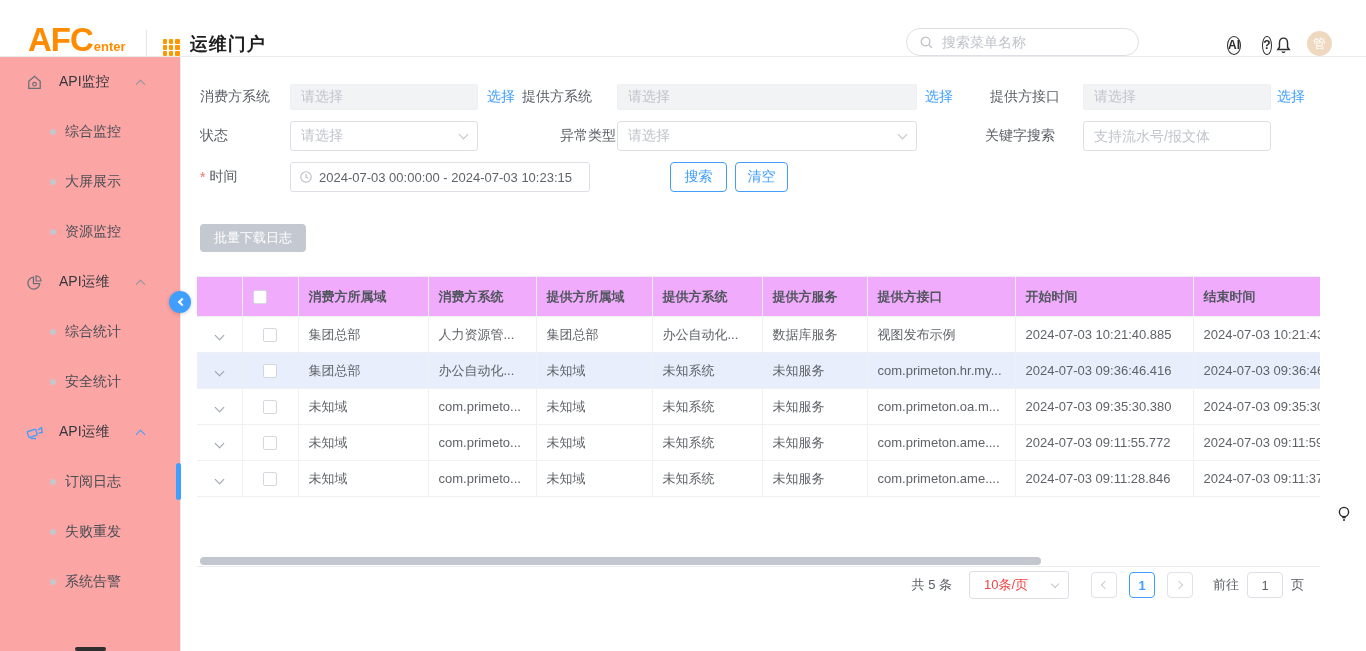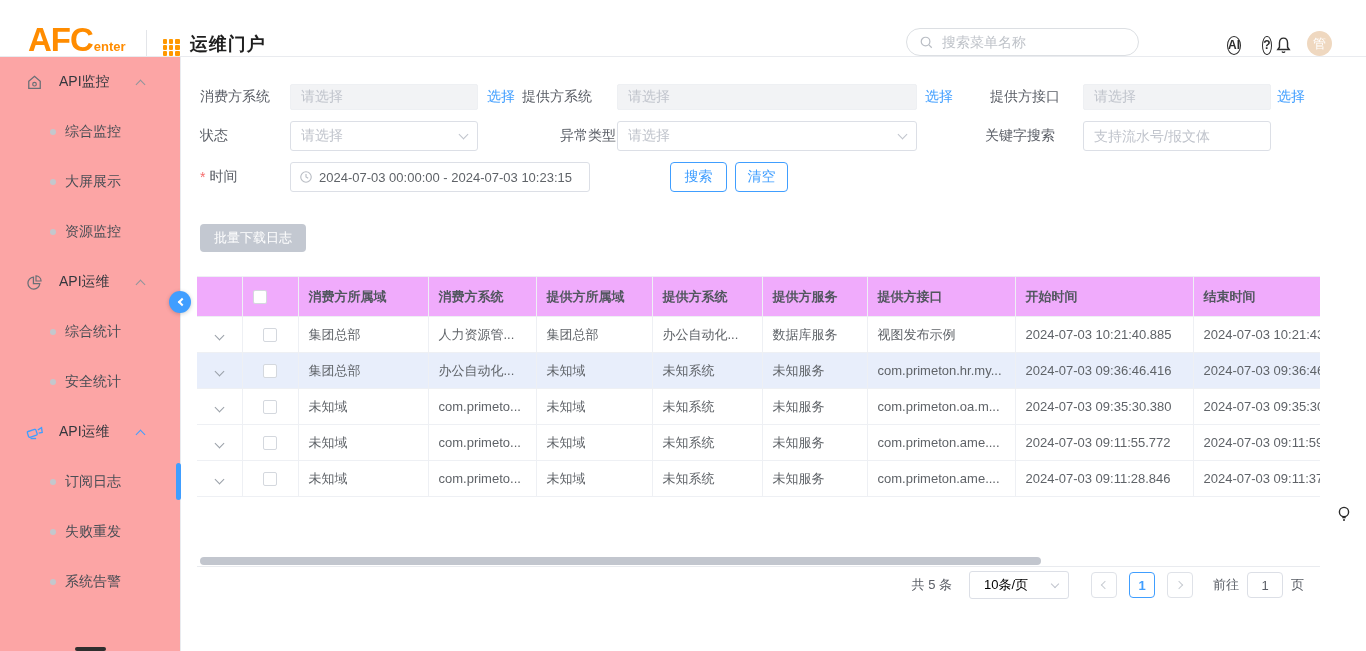--- a/index.html
+++ b/index.html
@@ -86,21 +86,21 @@
   .row-chev { display:inline-block; width:7px; height:7px; border-right:1.4px solid #9aa0a8; border-bottom:1.4px solid #9aa0a8;
     transform:rotate(45deg); margin-top:-3px; cursor:pointer; }
   .cbx { display:inline-block; width:14px; height:14px; border:1px solid #d4d8de; border-radius:2px; background:#fff; cursor:pointer; vertical-align:middle; }
 
   
   .h-scroll-thumb { position:absolute; top:500px; left:19px; width:841px; height:8px; background:#c2c6ce; border-radius:4px; cursor:pointer; }
   .pagination { position:absolute; top:509px; left:16px; width:1123px; height:37px; border-top:1px solid #e9ebef;
     display:flex; align-items:center; justify-content:flex-end; padding-right:16px; font-size:13px; color:#5a5e66; }
   .pg-total { margin-right:17px; }
   .pg-size { width:100px; height:28px; border:1px solid #dcdfe6; border-radius:3px; display:flex; align-items:center;
-    padding:0 10px 0 14px; color:#000000; cursor:pointer; }
+    padding:0 10px 0 14px; color:#ef4444; cursor:pointer; }
   .pg-size .chev-down { width:6px; height:6px; border-right:1.3px solid #c0c4cc; border-bottom:1.3px solid #c0c4cc;
     transform:rotate(45deg); margin-left:auto; margin-top:-2px; }
   .pg-btn { width:26px; height:26px; border:1px solid #dfe2e8; border-radius:4px; background:#fff;
     display:flex; align-items:center; justify-content:center; cursor:pointer; }
   .pg-prev { margin-left:22px; }
   .pg-btn .chl { width:6px; height:6px; border-left:1.5px solid #c8ccd2; border-bottom:1.5px solid #c8ccd2; transform:rotate(45deg); margin-left:2px; }
   .pg-btn .chr { width:6px; height:6px; border-right:1.5px solid #c8ccd2; border-top:1.5px solid #c8ccd2; transform:rotate(45deg); margin-right:2px; }
   .pg-current { width:26px; height:26px; border:1px solid #409eff; border-radius:4px; color:#409eff; font-weight:700;
     display:flex; align-items:center; justify-content:center; margin-left:12px; cursor:pointer; }
   .pg-next { margin-left:12px; }

